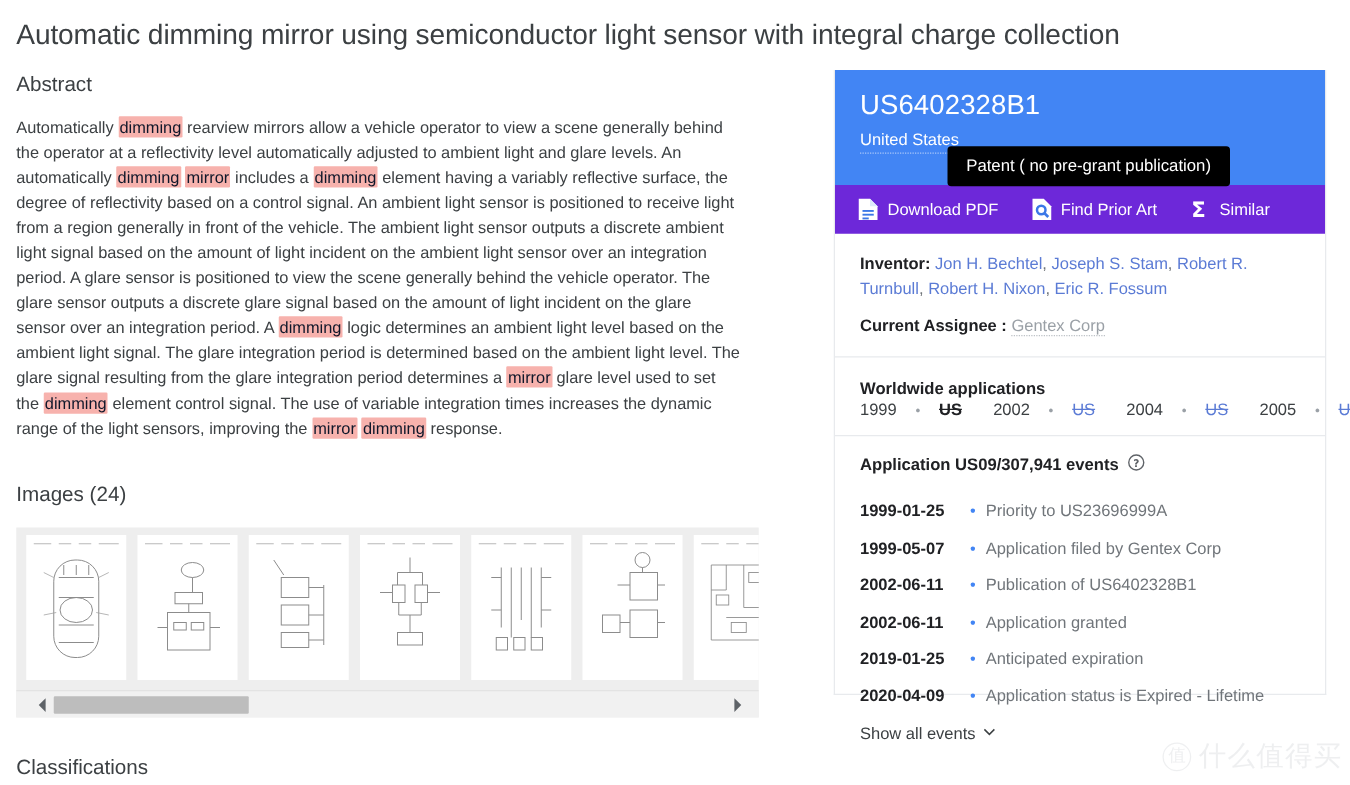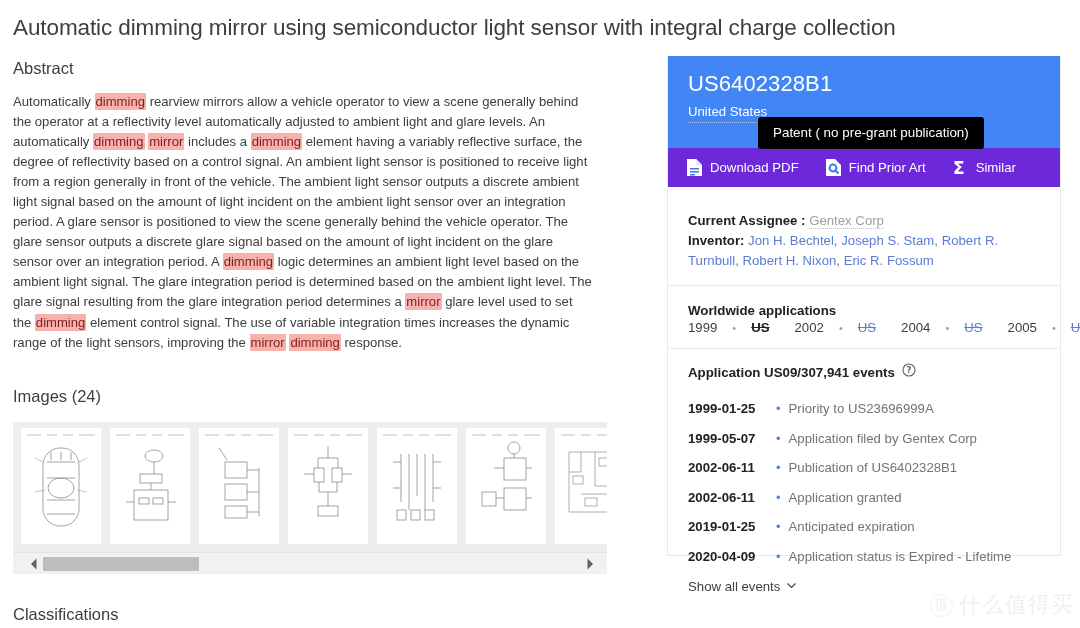--- a/index.html
+++ b/index.html
@@ -46,21 +46,21 @@
   .abstract-body {
     font-size: 13.1px;
     line-height: 20.05px;
     color: #3c4043;
     width: 580px;
     text-align: left;
     margin: 0;
   }
   .hl {
     background: #f7b2ad;
-    color: #7f1d1d;
+    color: #0f172a;
     padding: 1px 1px 1px 1px;
     border-radius: 1px;
   }
 
   
   .images-heading {
     position: absolute;
     left: 13px; top: 386px;
     font-size: 16.5px;
     color: #3c4043;
@@ -228,21 +228,21 @@
   .ww-cc.active { color: #202124; font-weight: bold; }
 
   .events-block { padding: 14px 20px 0 20px; }
   .events-title {
     font-size: 13.3px;
     font-weight: bold;
     color: #202124;
     line-height: 18px;
     margin-bottom: 12px;
     display: flex;
-    align-items: center;
+    align-items: flex-start;
     gap: 7px;
   }
   .help-icon { display:block; }
   .event-row {
     display: flex;
     align-items: baseline;
     gap: 8px;
     font-size: 13.2px;
     line-height: 29.5px;
     white-space: nowrap;
@@ -487,27 +487,27 @@
         <span>
           <svg width="17" height="19" viewBox="0 0 17 19">
             <text x="1" y="15.5" font-family="DejaVu Sans, sans-serif" font-size="17" font-weight="bold" fill="#ffffff">Σ</text>
           </svg>
         </span>
         <span>Similar</span>
       </div>
     </div>
 
     <div class="meta-block">
+      <div class="meta-line">
+        <span class="meta-label">Inventor:</span>
+        <span id="inventor-list"> <span class="inv-link">Jon H. Bechtel</span><span class="inv-sep">,</span> <span class="inv-link">Joseph S. Stam</span><span class="inv-sep">,</span> <span class="inv-link">Robert R. Turnbull</span><span class="inv-sep">,</span> <span class="inv-link">Robert H. Nixon</span><span class="inv-sep">,</span> <span class="inv-link">Eric R. Fossum</span></span>
+      </div>
       <div class="meta-line assignee-row">
         <span class="meta-label">Current Assignee :</span>
         <span class="assignee-name">Gentex Corp</span>
-      </div>
-      <div class="meta-line">
-        <span class="meta-label">Inventor:</span>
-        <span id="inventor-list"> <span class="inv-link">Jon H. Bechtel</span><span class="inv-sep">,</span> <span class="inv-link">Joseph S. Stam</span><span class="inv-sep">,</span> <span class="inv-link">Robert R. Turnbull</span><span class="inv-sep">,</span> <span class="inv-link">Robert H. Nixon</span><span class="inv-sep">,</span> <span class="inv-link">Eric R. Fossum</span></span>
       </div>
     </div>
 
     <div class="ww-block">
       <div class="ww-title">Worldwide applications</div>
       <div class="ww-years" id="ww-years">
           <span class="ww-year">1999</span>
           <span class="ww-dot">•</span>
           <span class="ww-cc active">US</span>
           <span class="ww-year">2002</span>

